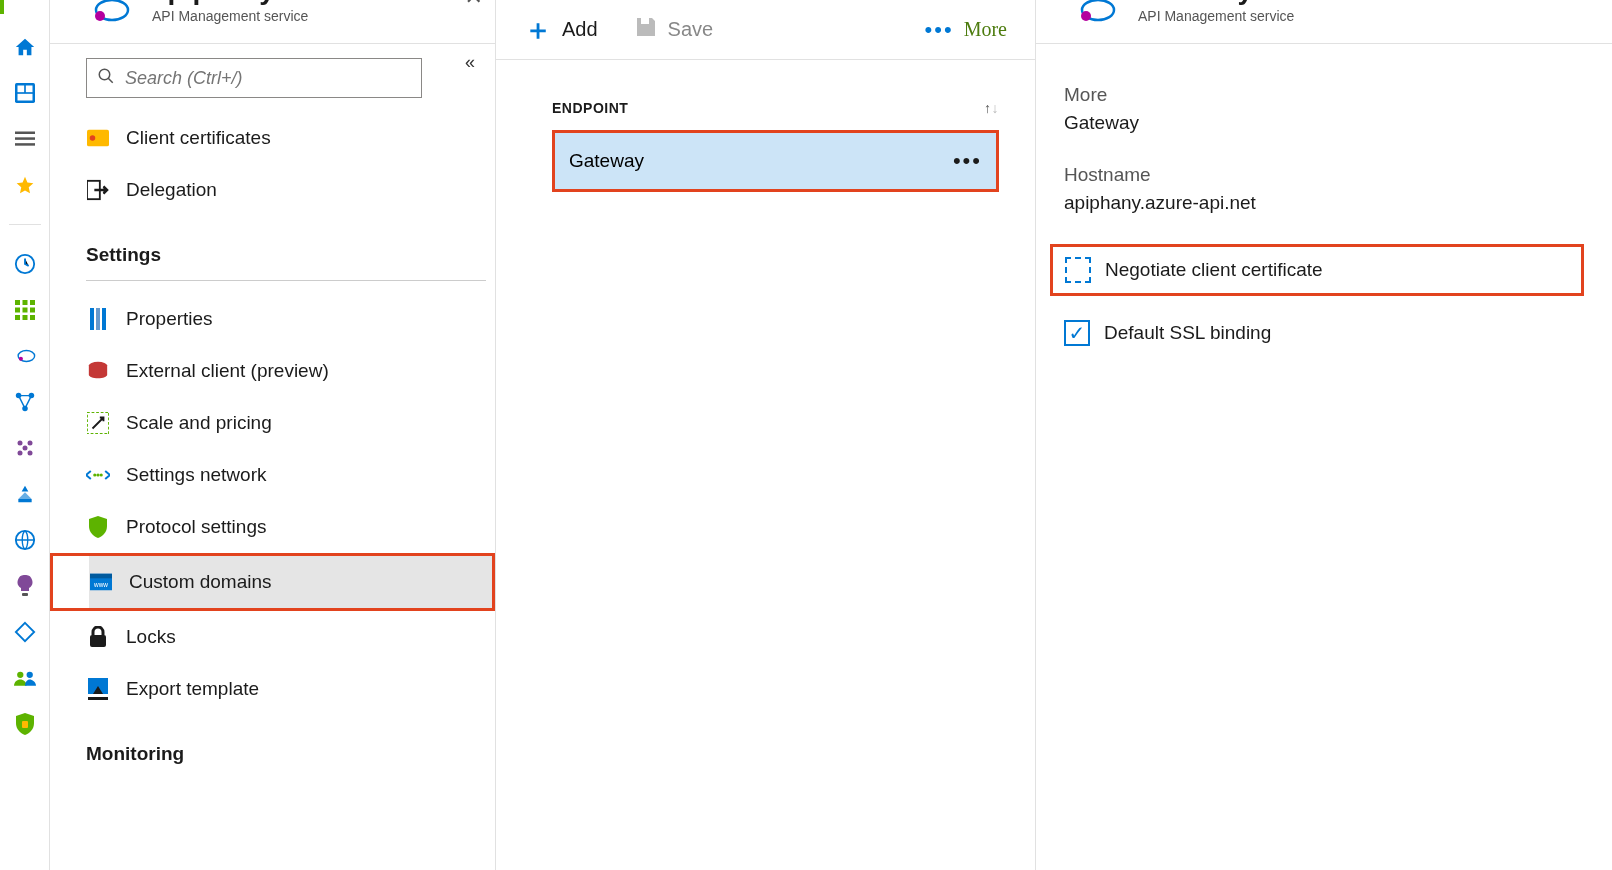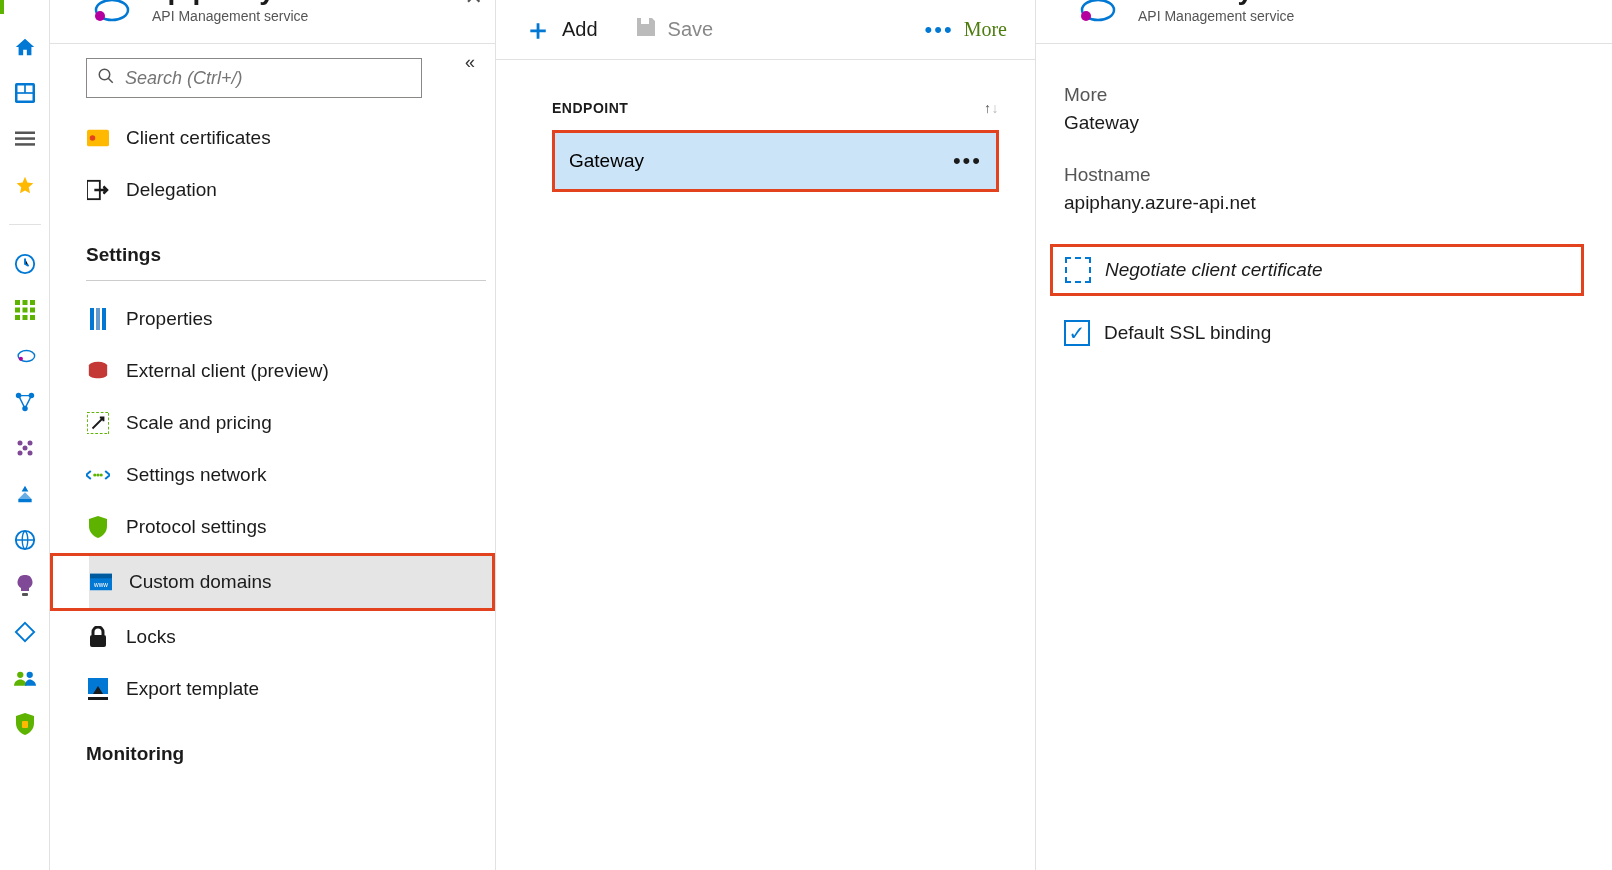--- a/index.html
+++ b/index.html
@@ -54,21 +54,21 @@
 .row { background:#cce4f7; height:56px; display:flex; align-items:center; padding: 0 14px 0 14px; font-size:19px; }
 .row .row-more { margin-left:auto; letter-spacing:2px; font-size:22px; color:#1b1b1b; }
 
 
 .col-detail { flex: 1; display:flex; flex-direction:column; }
 .col-detail .col-header { border-bottom: 1px solid #e1e1e1; }
 .detail-body { padding: 40px 28px 0 28px; font-size:19px; color:#1b1b1b; }
 .detail-body .label { color:#555; margin-bottom:6px; }
 .detail-body .value { margin-bottom: 30px; }
 .chk-row { display:flex; align-items:center; gap:14px; margin-bottom: 24px; }
-.chk-row.redbox { padding: 10px 12px; margin-left: -14px; font-style: italic; }
+.chk-row.redbox { padding: 10px 12px; margin-left: -14px; }
 .chkbox { width:26px; height:26px; border:2px solid #0078d4; display:flex; align-items:center; justify-content:center; }
 .chkbox.dashed { border-style:dashed; }
 .chkbox .tick { color:#0078d4; font-size:20px; }
 
 .svc-icon svg { display:block; }
 </style>
 </head>
 <body>
 
 <div class="rail">

